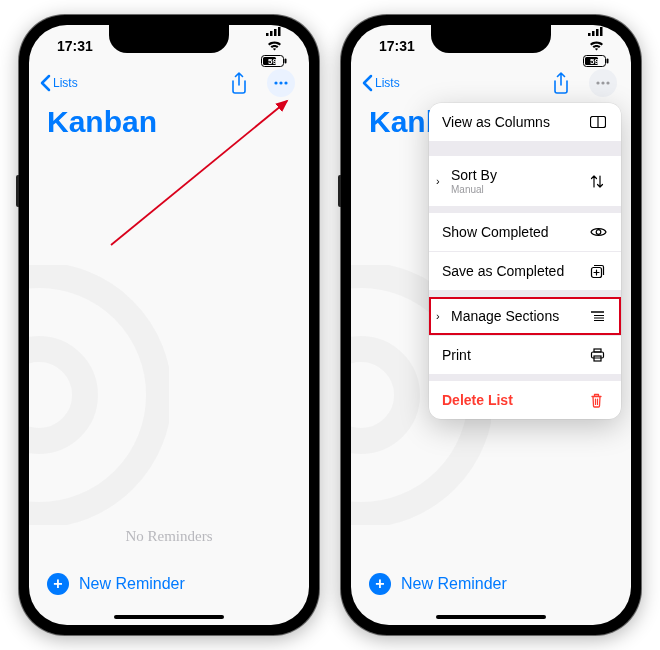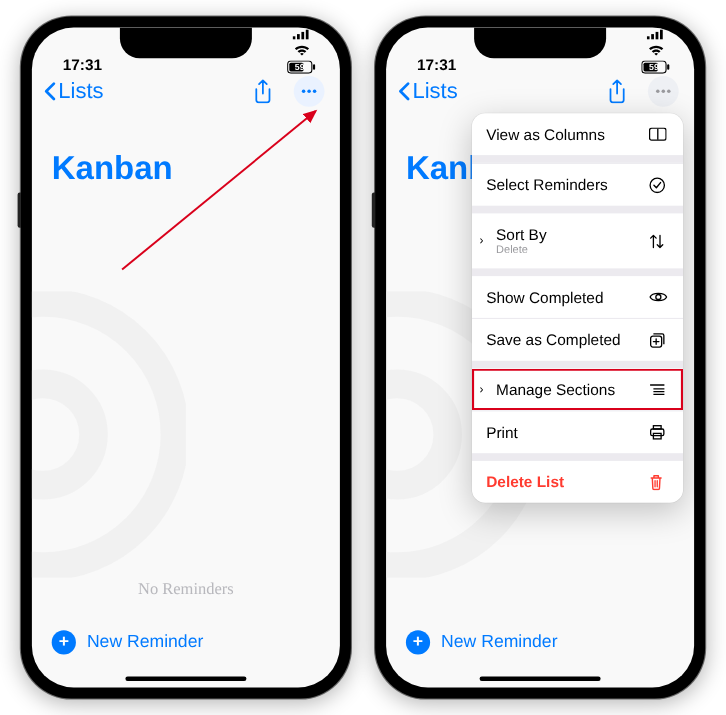--- a/index.html
+++ b/index.html
@@ -45,44 +45,43 @@
     width: 120px;
     height: 28px;
     background: #000;
     border-radius: 0 0 18px 18px;
     z-index: 50;
   }
   .status-bar {
     height: 42px;
     display: flex;
     justify-content: space-between;
-    align-items: flex-end;
+    align-items: center;
     padding: 0 22px 0 28px;
     font-size: 14px;
     font-weight: 600;
     color: #000;
   }
   .status-right { display:flex; align-items:center; gap:4px;flex-direction:column; }
   .nav {
     display: flex;
     justify-content: space-between;
     align-items: center;
     padding: 2px 14px 4px 10px;
     height: 34px;
   }
-  .nav-left { display:flex; align-items:center; gap:2px; color:#007aff; font-size:20px; }
+  .nav-left { display:flex; align-items:center; gap:2px; color:#007aff; font-size:12px; }
   .nav-right { display:flex; align-items:center; gap:14px; }
   .icon-btn { color:#007aff; display:flex; align-items:center; justify-content:center; width:28px; height:28px; }
   .icon-btn.dim { color:#b8b8bd; background:#eef0f4; border-radius:50%; }
   .title {
     font-size: 30px;
     font-weight: 700;
     color: #007aff;
     padding: 4px 18px 10px;
-    margin-top: 32px;
   }
   .content {
     position:absolute;
     left:0; right:0;
     top:118px;
     bottom:80px;
     display:flex;
     align-items:flex-end;
     justify-content:center;
     font-family:Liberation Serif, serif;
@@ -320,35 +319,26 @@
         <span>View as Columns</span>
         <span class="right-ico">
           <svg width="16" height="12" viewBox="0 0 16 12">
               <rect x="0.5" y="0.5" width="15" height="11" rx="2" fill="none" stroke="#000" stroke-width="1.2"></rect>
               <line x1="8" y1="1" x2="8" y2="11" stroke="#000" stroke-width="1.2"></line>
             </svg>
         </span>
       </div>
       <div class="sep-thick"></div>
       <div class="sep-thin"></div>
-      <div class="menu-item">
-        <span>Select Reminders</span>
-        <span class="right-ico">
-          <svg width="15" height="15" viewBox="0 0 15 15">
-              <circle cx="7.5" cy="7.5" r="6.5" fill="none" stroke="#000" stroke-width="1.2"></circle>
-              <path d="M4.5 7.5 L6.7 9.7 L10.5 5" stroke="#000" stroke-width="1.3" fill="none" stroke-linecap="round" stroke-linejoin="round"></path>
-            </svg>
-        </span>
-      </div>
       <div class="sep-thick"></div>
       <div class="menu-item sub">
         <span class="chev">›</span>
         <span>
           <span>Sort By</span>
-          <span class="sublabel">Delete</span>
+          <span class="sublabel">Manual</span>
         </span>
         <span class="right-ico">
           <svg width="14" height="15" viewBox="0 0 14 15">
               <path d="M4 2 L4 13 M4 2 L1.5 4.5 M4 2 L6.5 4.5" stroke="#000" stroke-width="1.2" fill="none" stroke-linecap="round"></path>
               <path d="M10 13 L10 2 M10 13 L7.5 10.5 M10 13 L12.5 10.5" stroke="#000" stroke-width="1.2" fill="none" stroke-linecap="round"></path>
             </svg>
         </span>
       </div>
       <div class="sep-thick"></div>
       <div class="menu-item">

